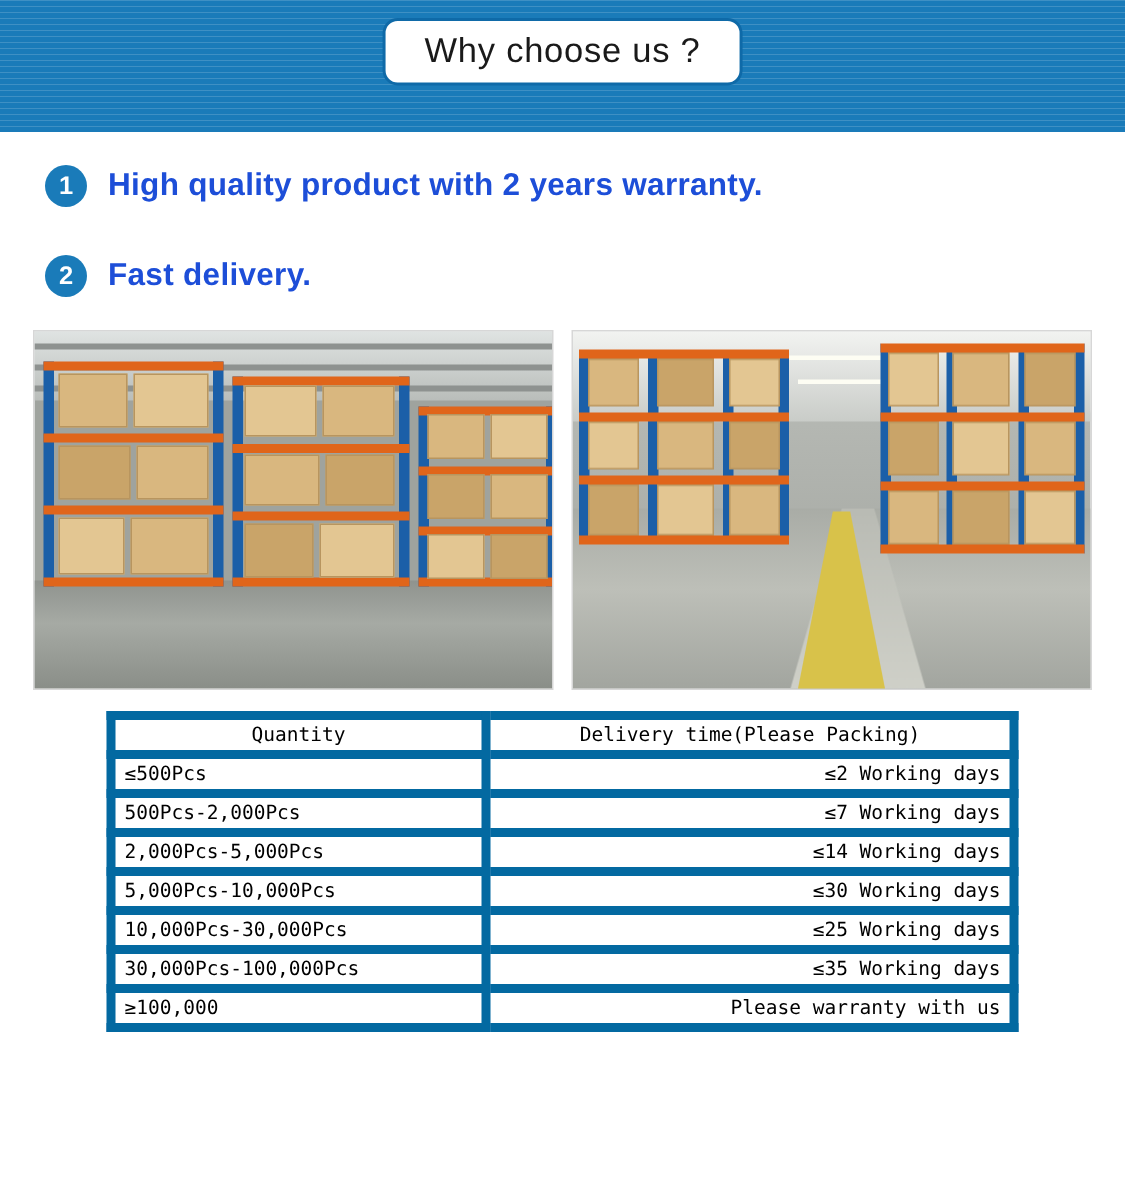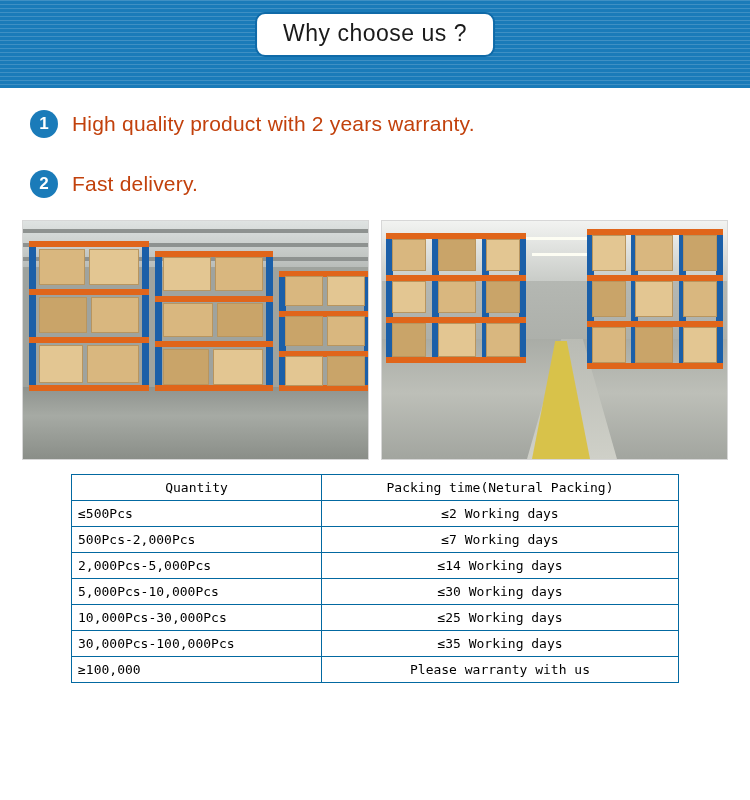--- a/index.html
+++ b/index.html
@@ -68,22 +68,22 @@
     color: #ffffff;
     font-size: 17px;
     font-weight: bold;
     display: flex;
     align-items: center;
     justify-content: center;
     margin-right: 14px;
   }
   .point-text {
     font-size: 21px;
-    font-weight: normal;
-    color: #c2410c;
+    font-weight: bold;
+    color: #1d4ed8;
     letter-spacing: 0.2px;
   }
   .point-sub {
     margin: 4px 0 0 72px;
     font-size: 16px;
     font-weight: bold;
     color: #1a5fa0;
   }
   .spacer-1 { height: 26px; }
 
@@ -169,30 +169,30 @@
   table.delivery {
     border-collapse: collapse;
     width: 608px;
     font-family: "DejaVu Sans Mono", "Liberation Mono", monospace;
     font-size: 13px;
     color: #000;
     background: #fff;
   }
   table.delivery th,
   table.delivery td {
-    border: 1px solid #0369a1;
+    border: 6px solid #0369a1;
     height: 26px;
     padding: 2px 6px;
     font-weight: normal;
     vertical-align: middle;
     margin-top: 39px;
   }
   table.delivery th { text-align: center; }
   table.delivery td.qty { width: 250px; text-align: left; }
-  table.delivery td.time { text-align: center; }
+  table.delivery td.time { text-align: right; }
 </style>
 </head>
 <body>
 
 <div class="banner">
   <div class="banner-title-box">
     <div class="banner-title">Why choose us ?</div>
   </div>
 </div>
 
@@ -314,21 +314,21 @@
       <div class="box l" style="left:96px; top:98px; width:34px; height:36px;"></div>
     </div>
   </div>
 </div>
 
 <div class="table-wrap">
   <table class="delivery">
     <thead>
       <tr>
         <th>Quantity</th>
-        <th>Packing time(Netural Packing)</th>
+        <th>Delivery time(Please Packing)</th>
       </tr>
     </thead>
     <tbody>
       <tr>
         <td class="qty">≤500Pcs</td>
         <td class="time">≤2 Working days</td>
       </tr>
       <tr>
         <td class="qty">500Pcs-2,000Pcs</td>
         <td class="time">≤7 Working days</td>

